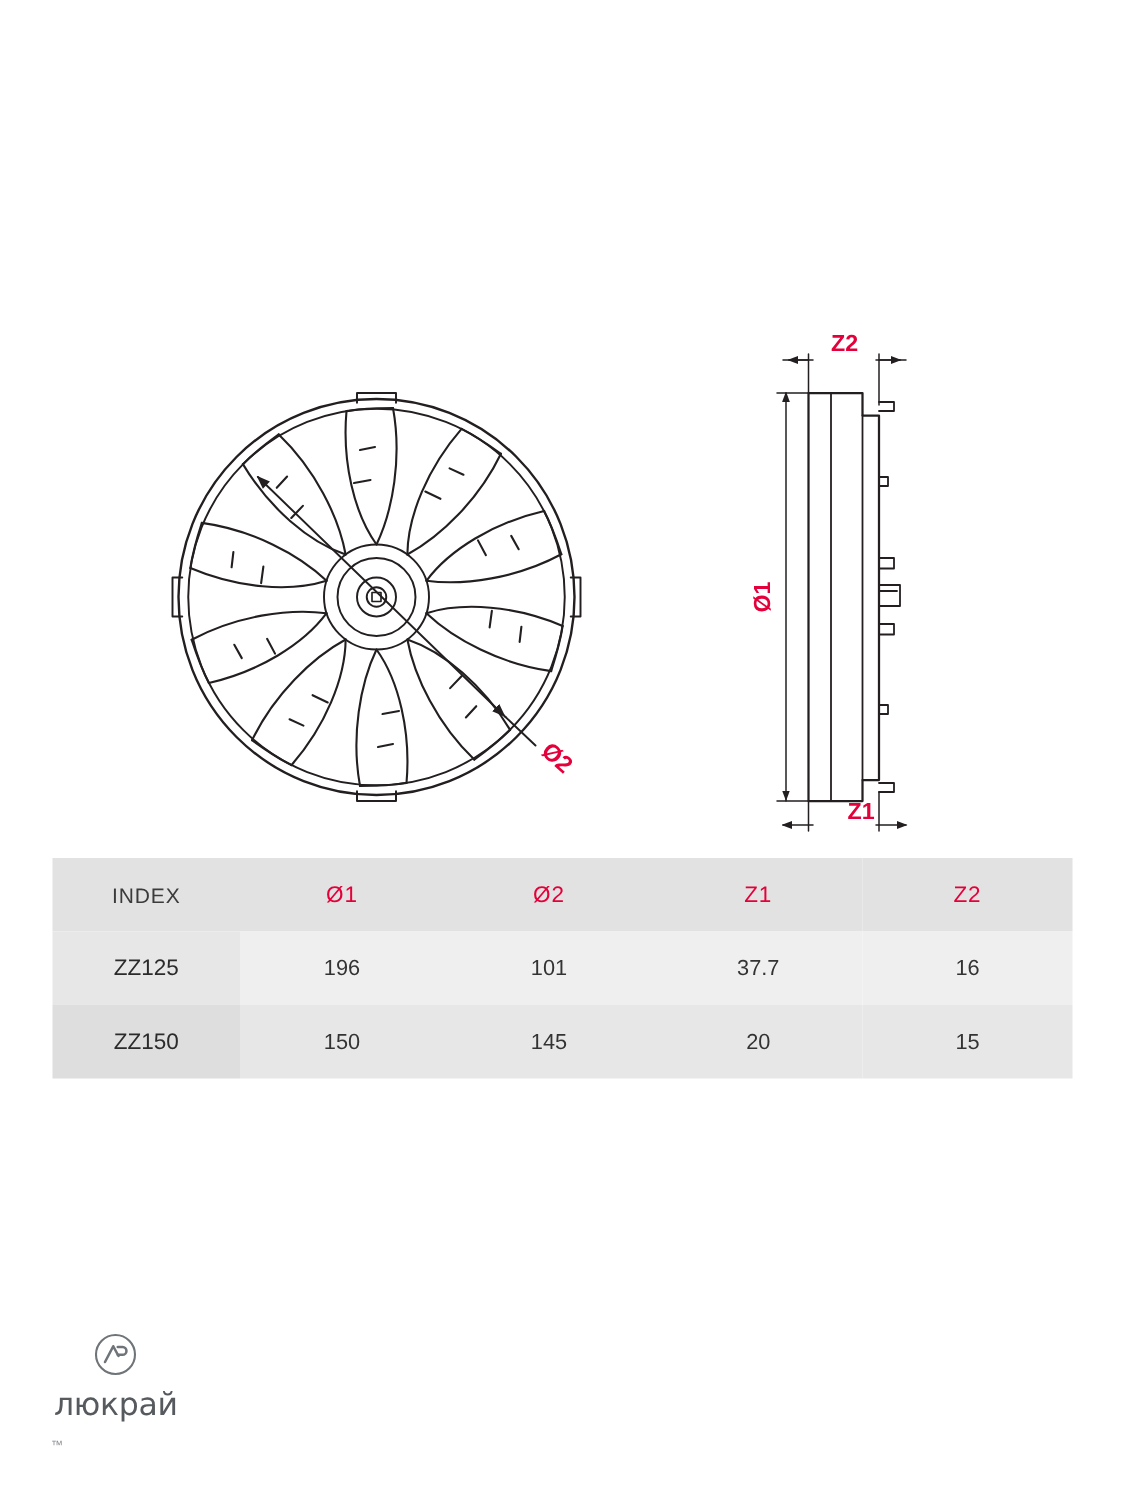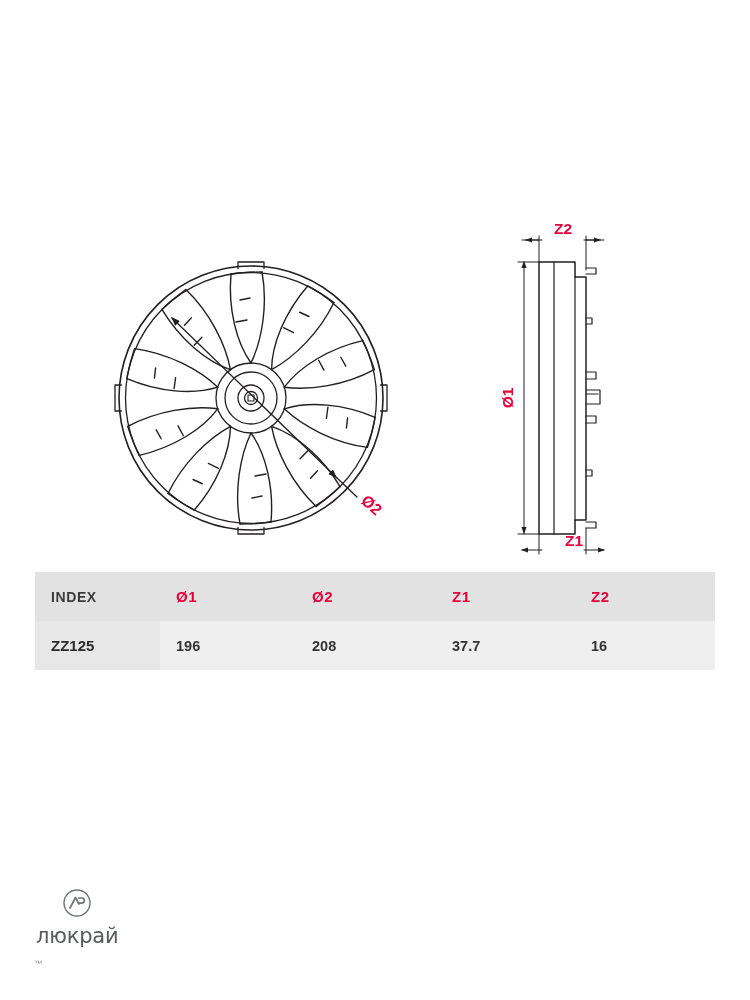--- a/index.html
+++ b/index.html
@@ -30,23 +30,23 @@
     position: absolute;
     left: 35px;
     top: 572px;
     width: 680px;
     border-collapse: collapse;
     font-size: 14.5px;
   }
   #spec-table th,
   #spec-table td {
     height: 47px;
-    text-align: left;
+    text-align: center;
     vertical-align: middle;
-    font-weight: bold;
+    font-weight: normal;
     border: none;
     padding: 16px;
   }
   #spec-table thead th {
     background: #e2e2e2;
     color: #3b3b3b;
     letter-spacing: 0.6px;
     font-size: 14px;
   }
   #spec-table thead th.dim-head {
@@ -276,23 +276,30 @@
       <th class="dim-head">Ø1</th>
       <th class="dim-head">Ø2</th>
       <th class="dim-head">Z1</th>
       <th class="dim-head">Z2</th>
     </tr>
   </thead>
   <tbody>
     <tr>
       <td class="index-cell">ZZ125</td>
       <td>196</td>
-      <td>208</td>
+      <td>101</td>
       <td>37.7</td>
       <td>16</td>
+    </tr>
+    <tr>
+      <td class="index-cell">ZZ150</td>
+      <td>150</td>
+      <td>145</td>
+      <td>20</td>
+      <td>15</td>
     </tr>
   </tbody>
 </table>
 
 <div id="footer-logo">
   <span class="mark">
     <svg width="28" height="28" viewBox="0 0 28 28">
       <circle cx="14" cy="14" r="13" fill="none" stroke="#6f7479" stroke-width="1.4"></circle>
       <path d="M7 19 L12.5 8.5 L16 15" fill="none" stroke="#6f7479" stroke-width="1.7" stroke-linejoin="round" stroke-linecap="round"></path>
       <path d="M15.5 9 h3.2 a2.6 2.6 0 0 1 0 5.2 h-3.2" fill="none" stroke="#6f7479" stroke-width="1.7" stroke-linejoin="round" stroke-linecap="round"></path>

